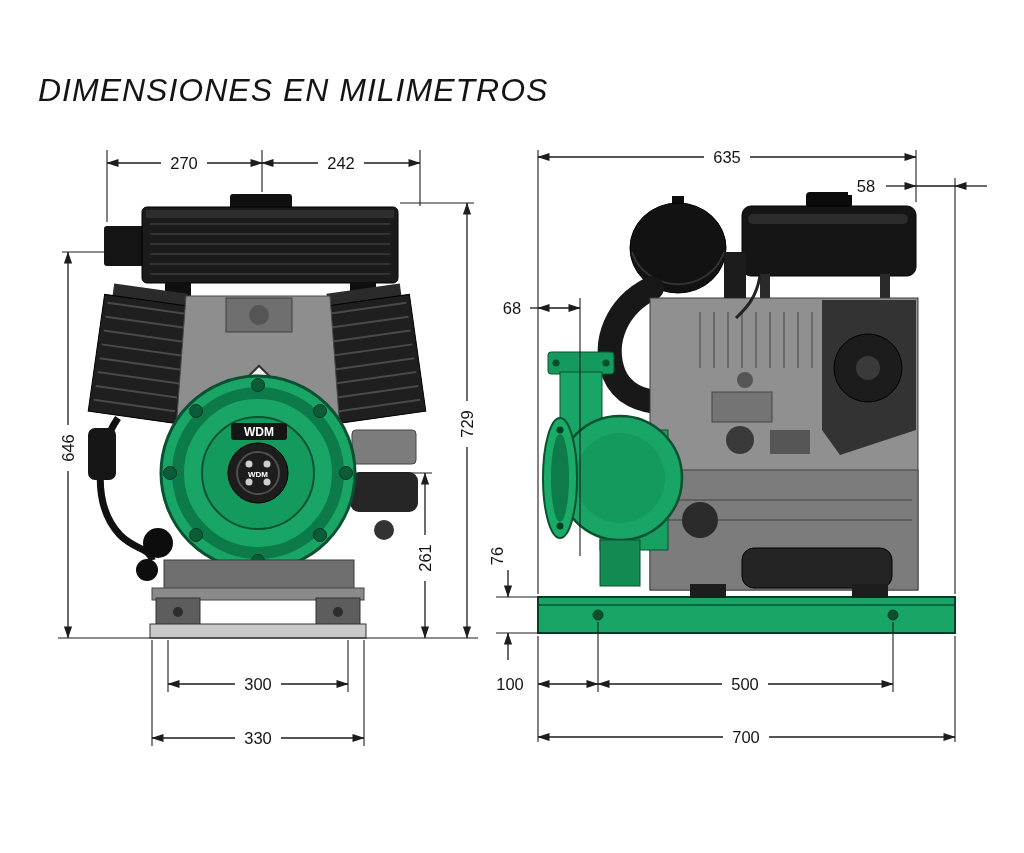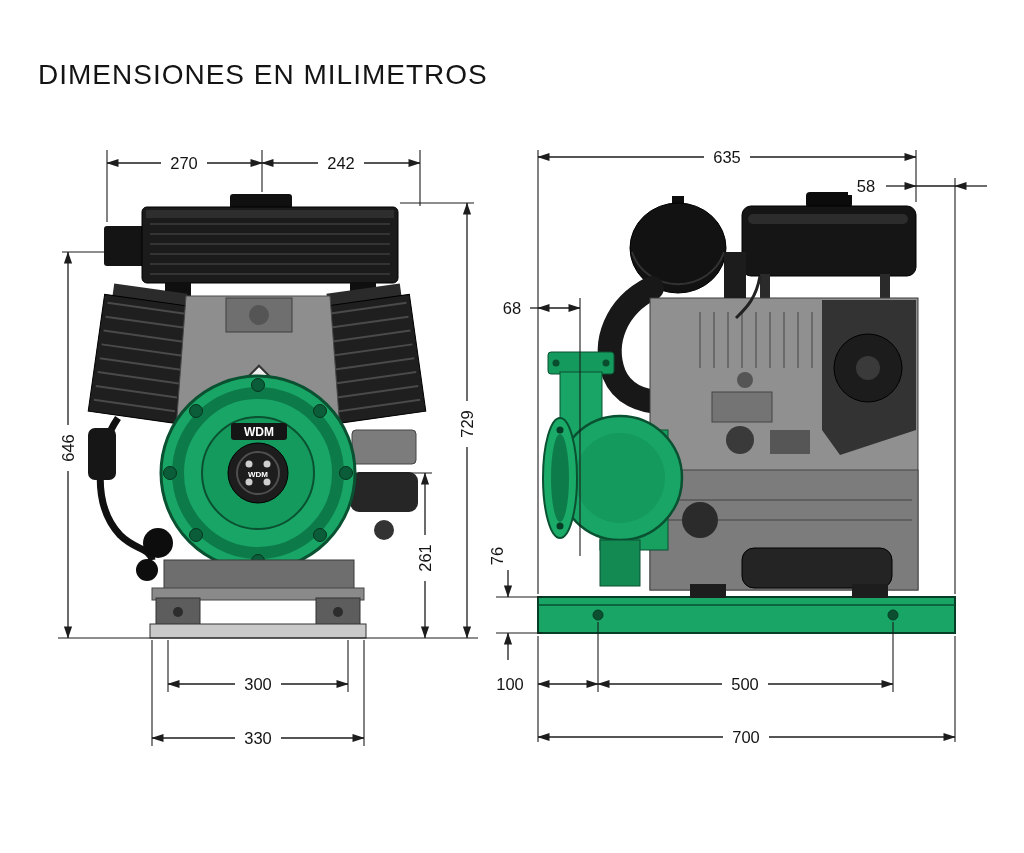--- a/index.html
+++ b/index.html
@@ -5,25 +5,26 @@
   html,body { margin:0; padding:0; background:#ffffff; }
   .canvas {
     position:relative;
     width:1024px; height:853px;
     background:#ffffff;
     overflow:hidden;
     font-family:"Liberation Sans", sans-serif;
   }
   .page-title {
     position:absolute;
-    left:38px; top:59px;
-    font-size:28px;
+    left:38px; top:72px;
+    font-size:32px;
     letter-spacing:1px;
     color:#141414;
     font-weight:400;
+    font-style:italic;
   }
   svg { position:absolute; left:0; top:0; }
   .ext { stroke:#1d1d1d; stroke-width:1.1; fill:none; }
   .dim { stroke:#1d1d1d; stroke-width:1.3; fill:none; }
   .lbl-bg { fill:#ffffff; }
   .dimtxt {
     font-family:"Liberation Sans", sans-serif;
     font-size:16.5px;
     fill:#141414;
     text-anchor:middle;

